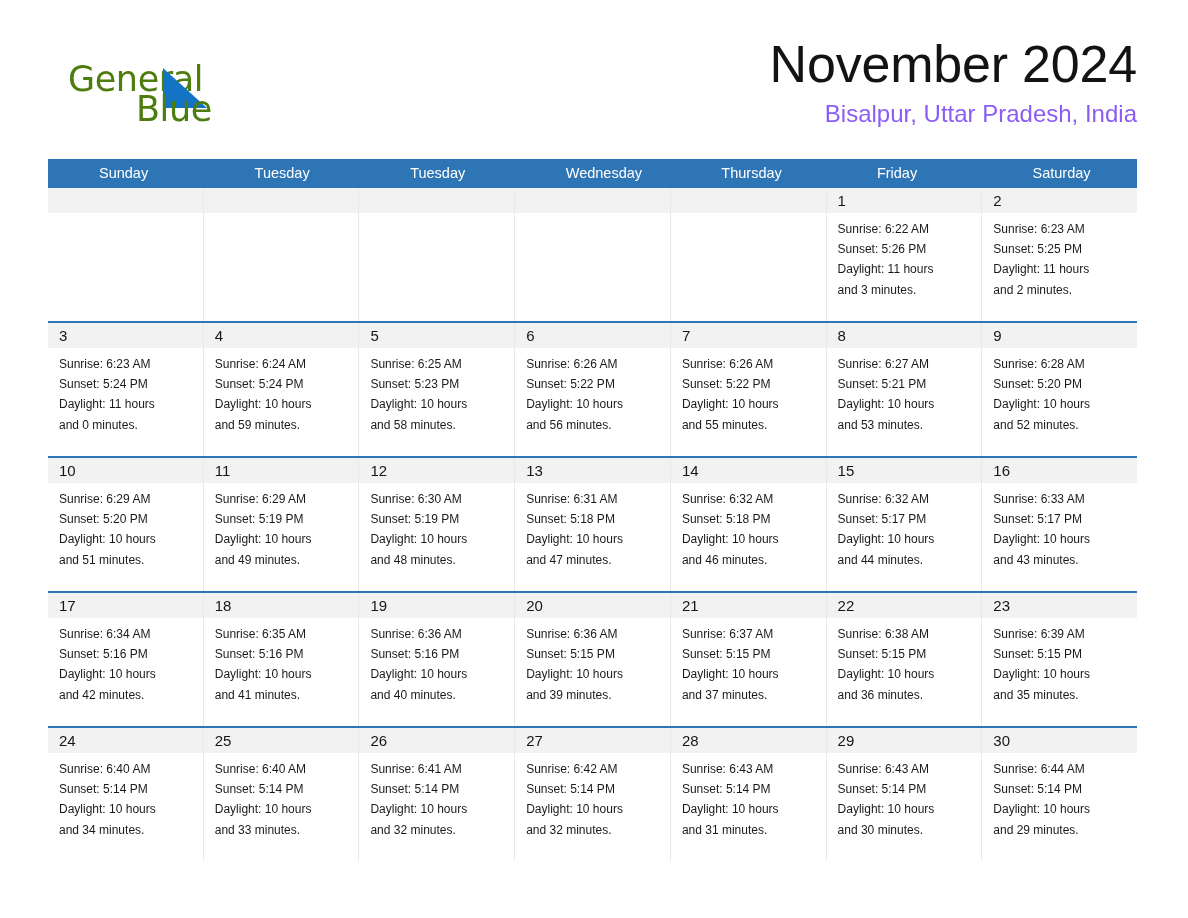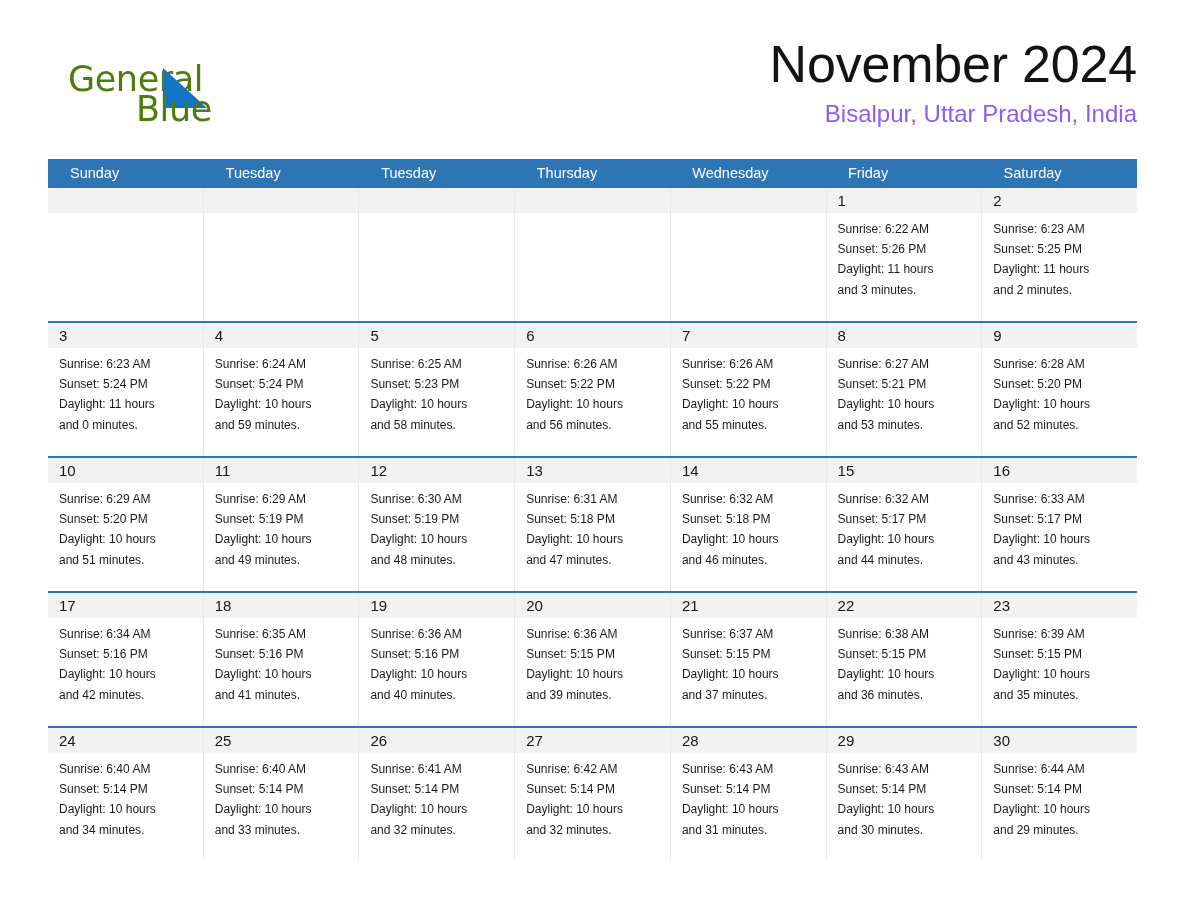--- a/index.html
+++ b/index.html
@@ -101,23 +101,24 @@
     width: 100%;
     background: #2e75b6;
     height: 29px;
   }
   .weekday-cell {
     flex: 1 1 0;
     min-width: 0;
     color: #ffffff;
     font-size: 14.5px;
     line-height: 29px;
-    padding-left: 22px;
+    padding-left: 11px;
     box-sizing: border-box;
     white-space: nowrap;
+    margin-left: 40px;
   }
 
   .week-row {
     display: flex;
     width: 100%;
     border-top: 2px solid #2e75b6;
   }
   .week-row.first {
     border-top: none;
   }
@@ -178,22 +179,22 @@
     </div>
 
   </div>
 
   <div class="calendar">
 
     <div class="weekday-row">
       <div class="weekday-cell">Sunday</div>
       <div class="weekday-cell">Tuesday</div>
       <div class="weekday-cell">Tuesday</div>
+      <div class="weekday-cell">Wednesday</div>
       <div class="weekday-cell">Thursday</div>
-      <div class="weekday-cell">Wednesday</div>
       <div class="weekday-cell">Friday</div>
       <div class="weekday-cell">Saturday</div>
     </div>
 
     <div class="weeks-container">
         <div class="week-row first">
           <div class="day-cell empty">
             <div class="day-number"></div>
           </div>
           <div class="day-cell empty">

